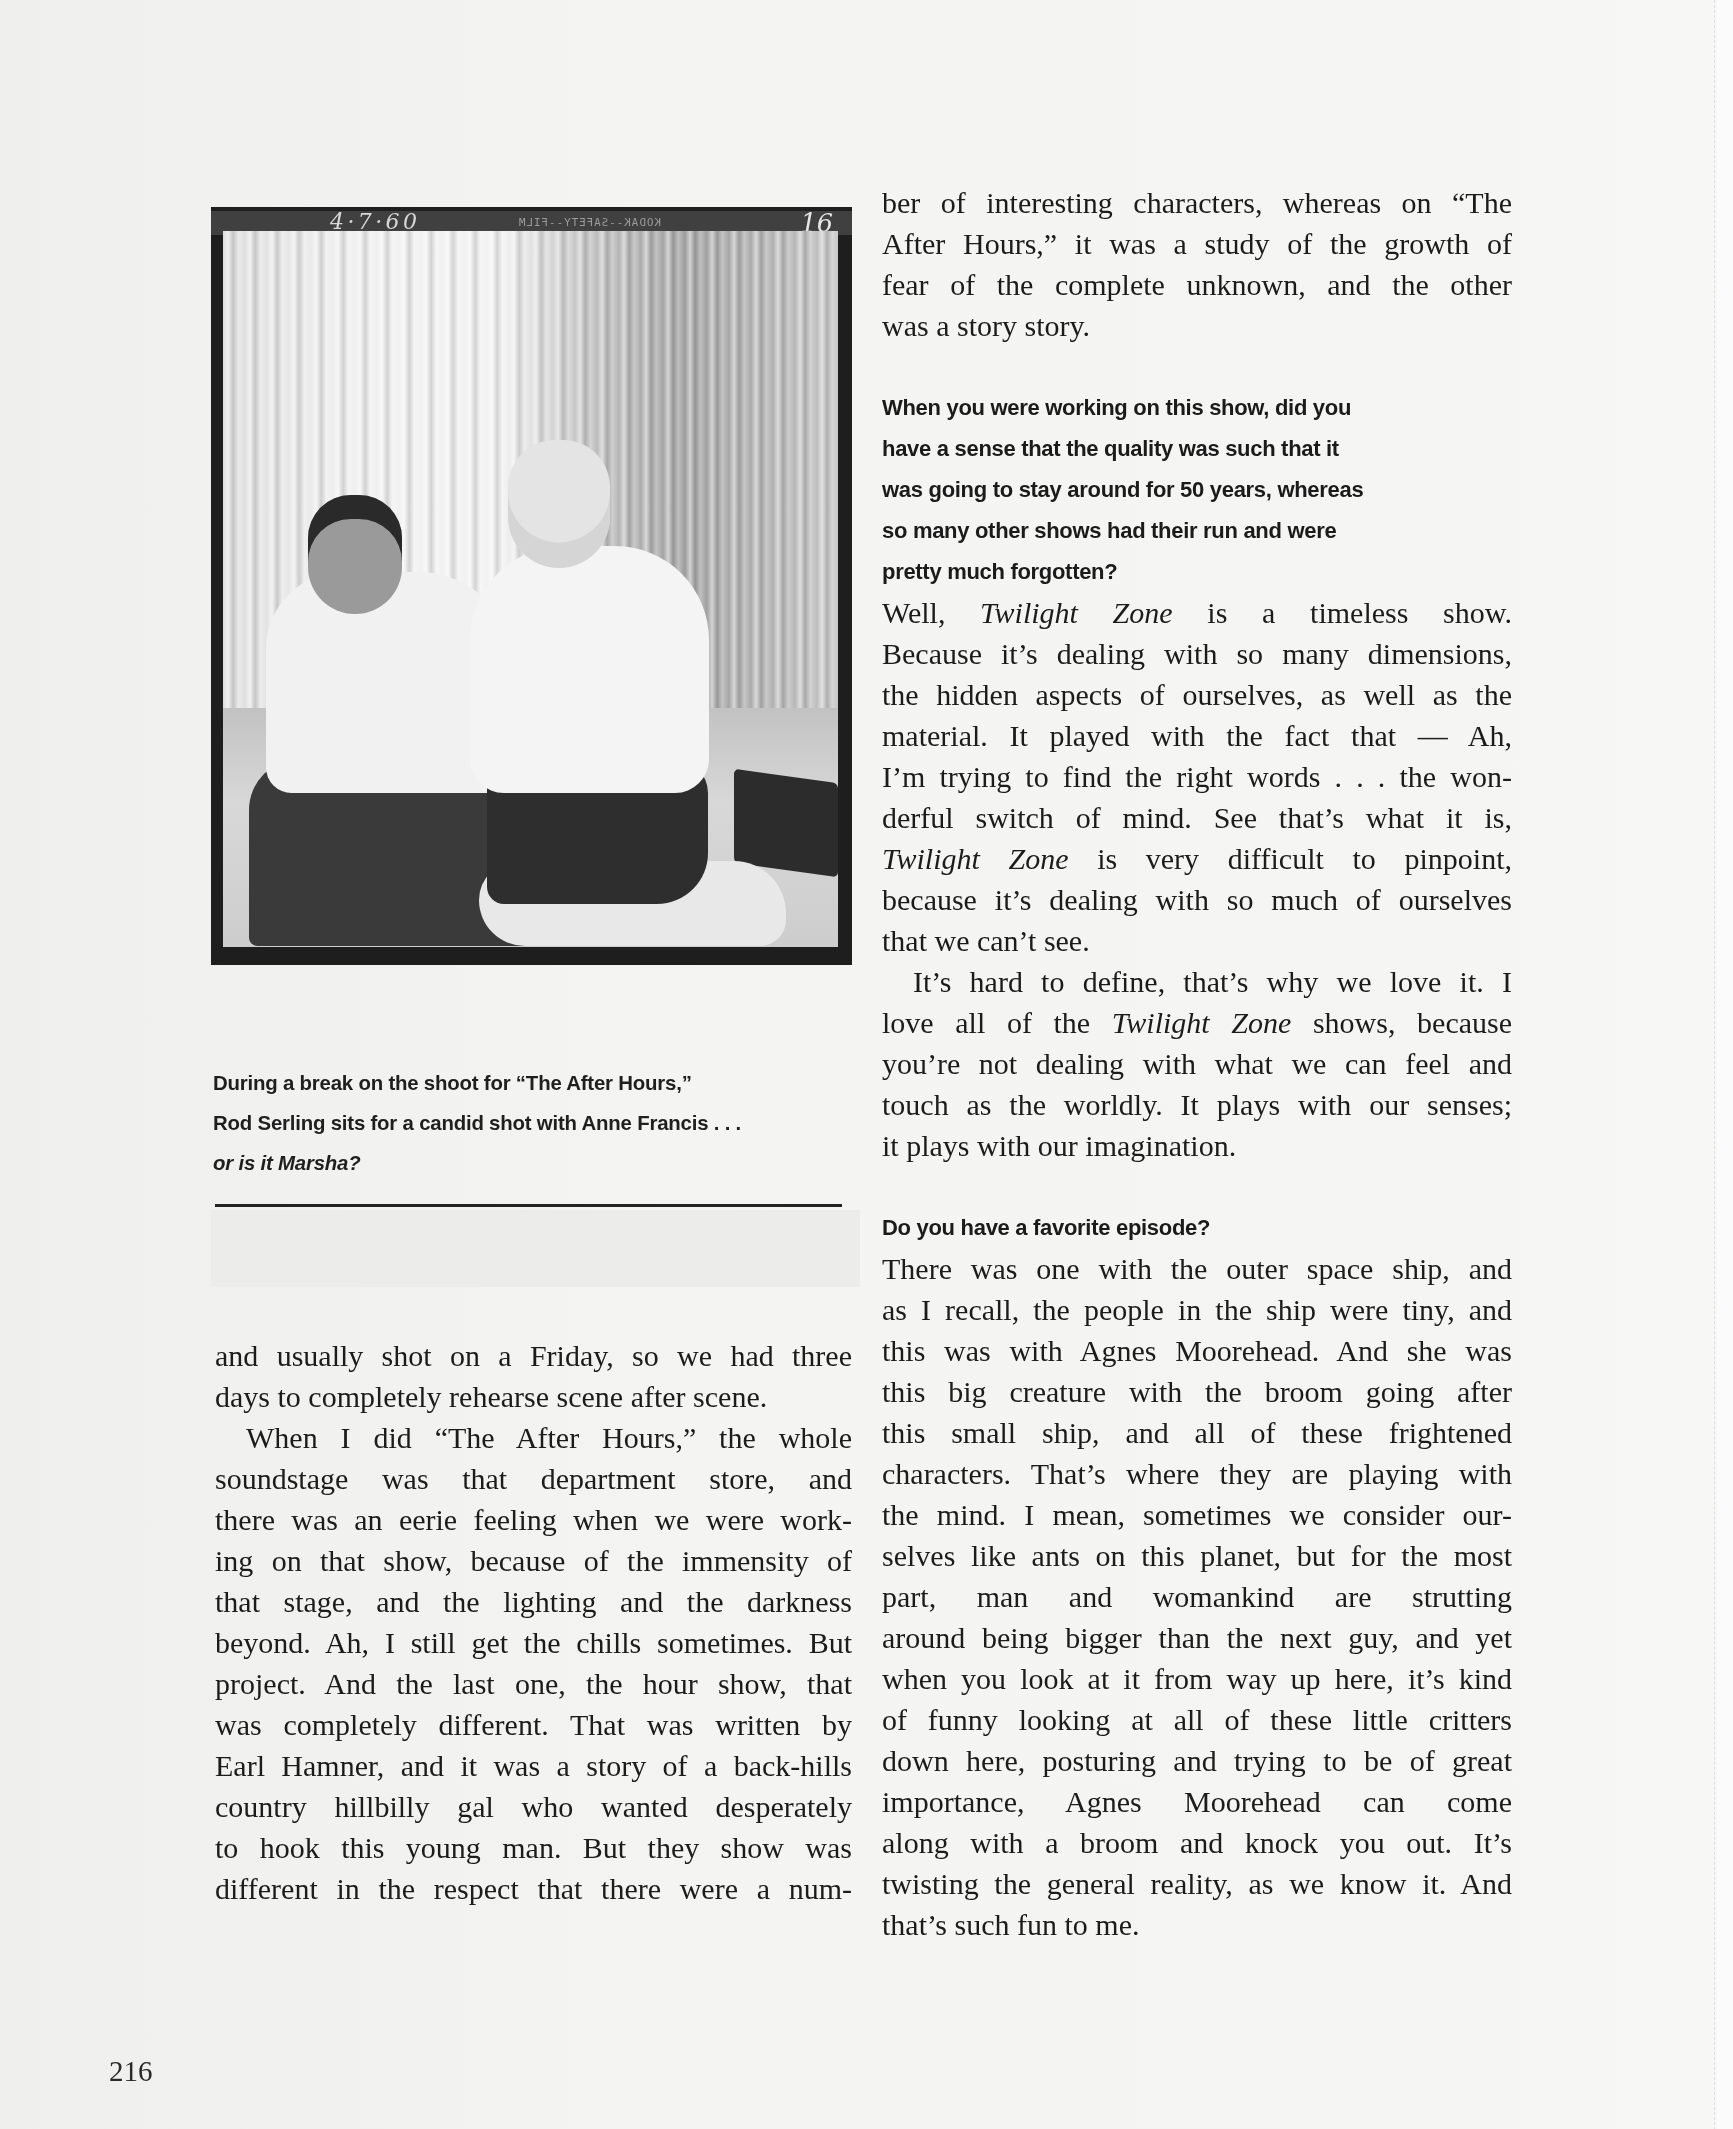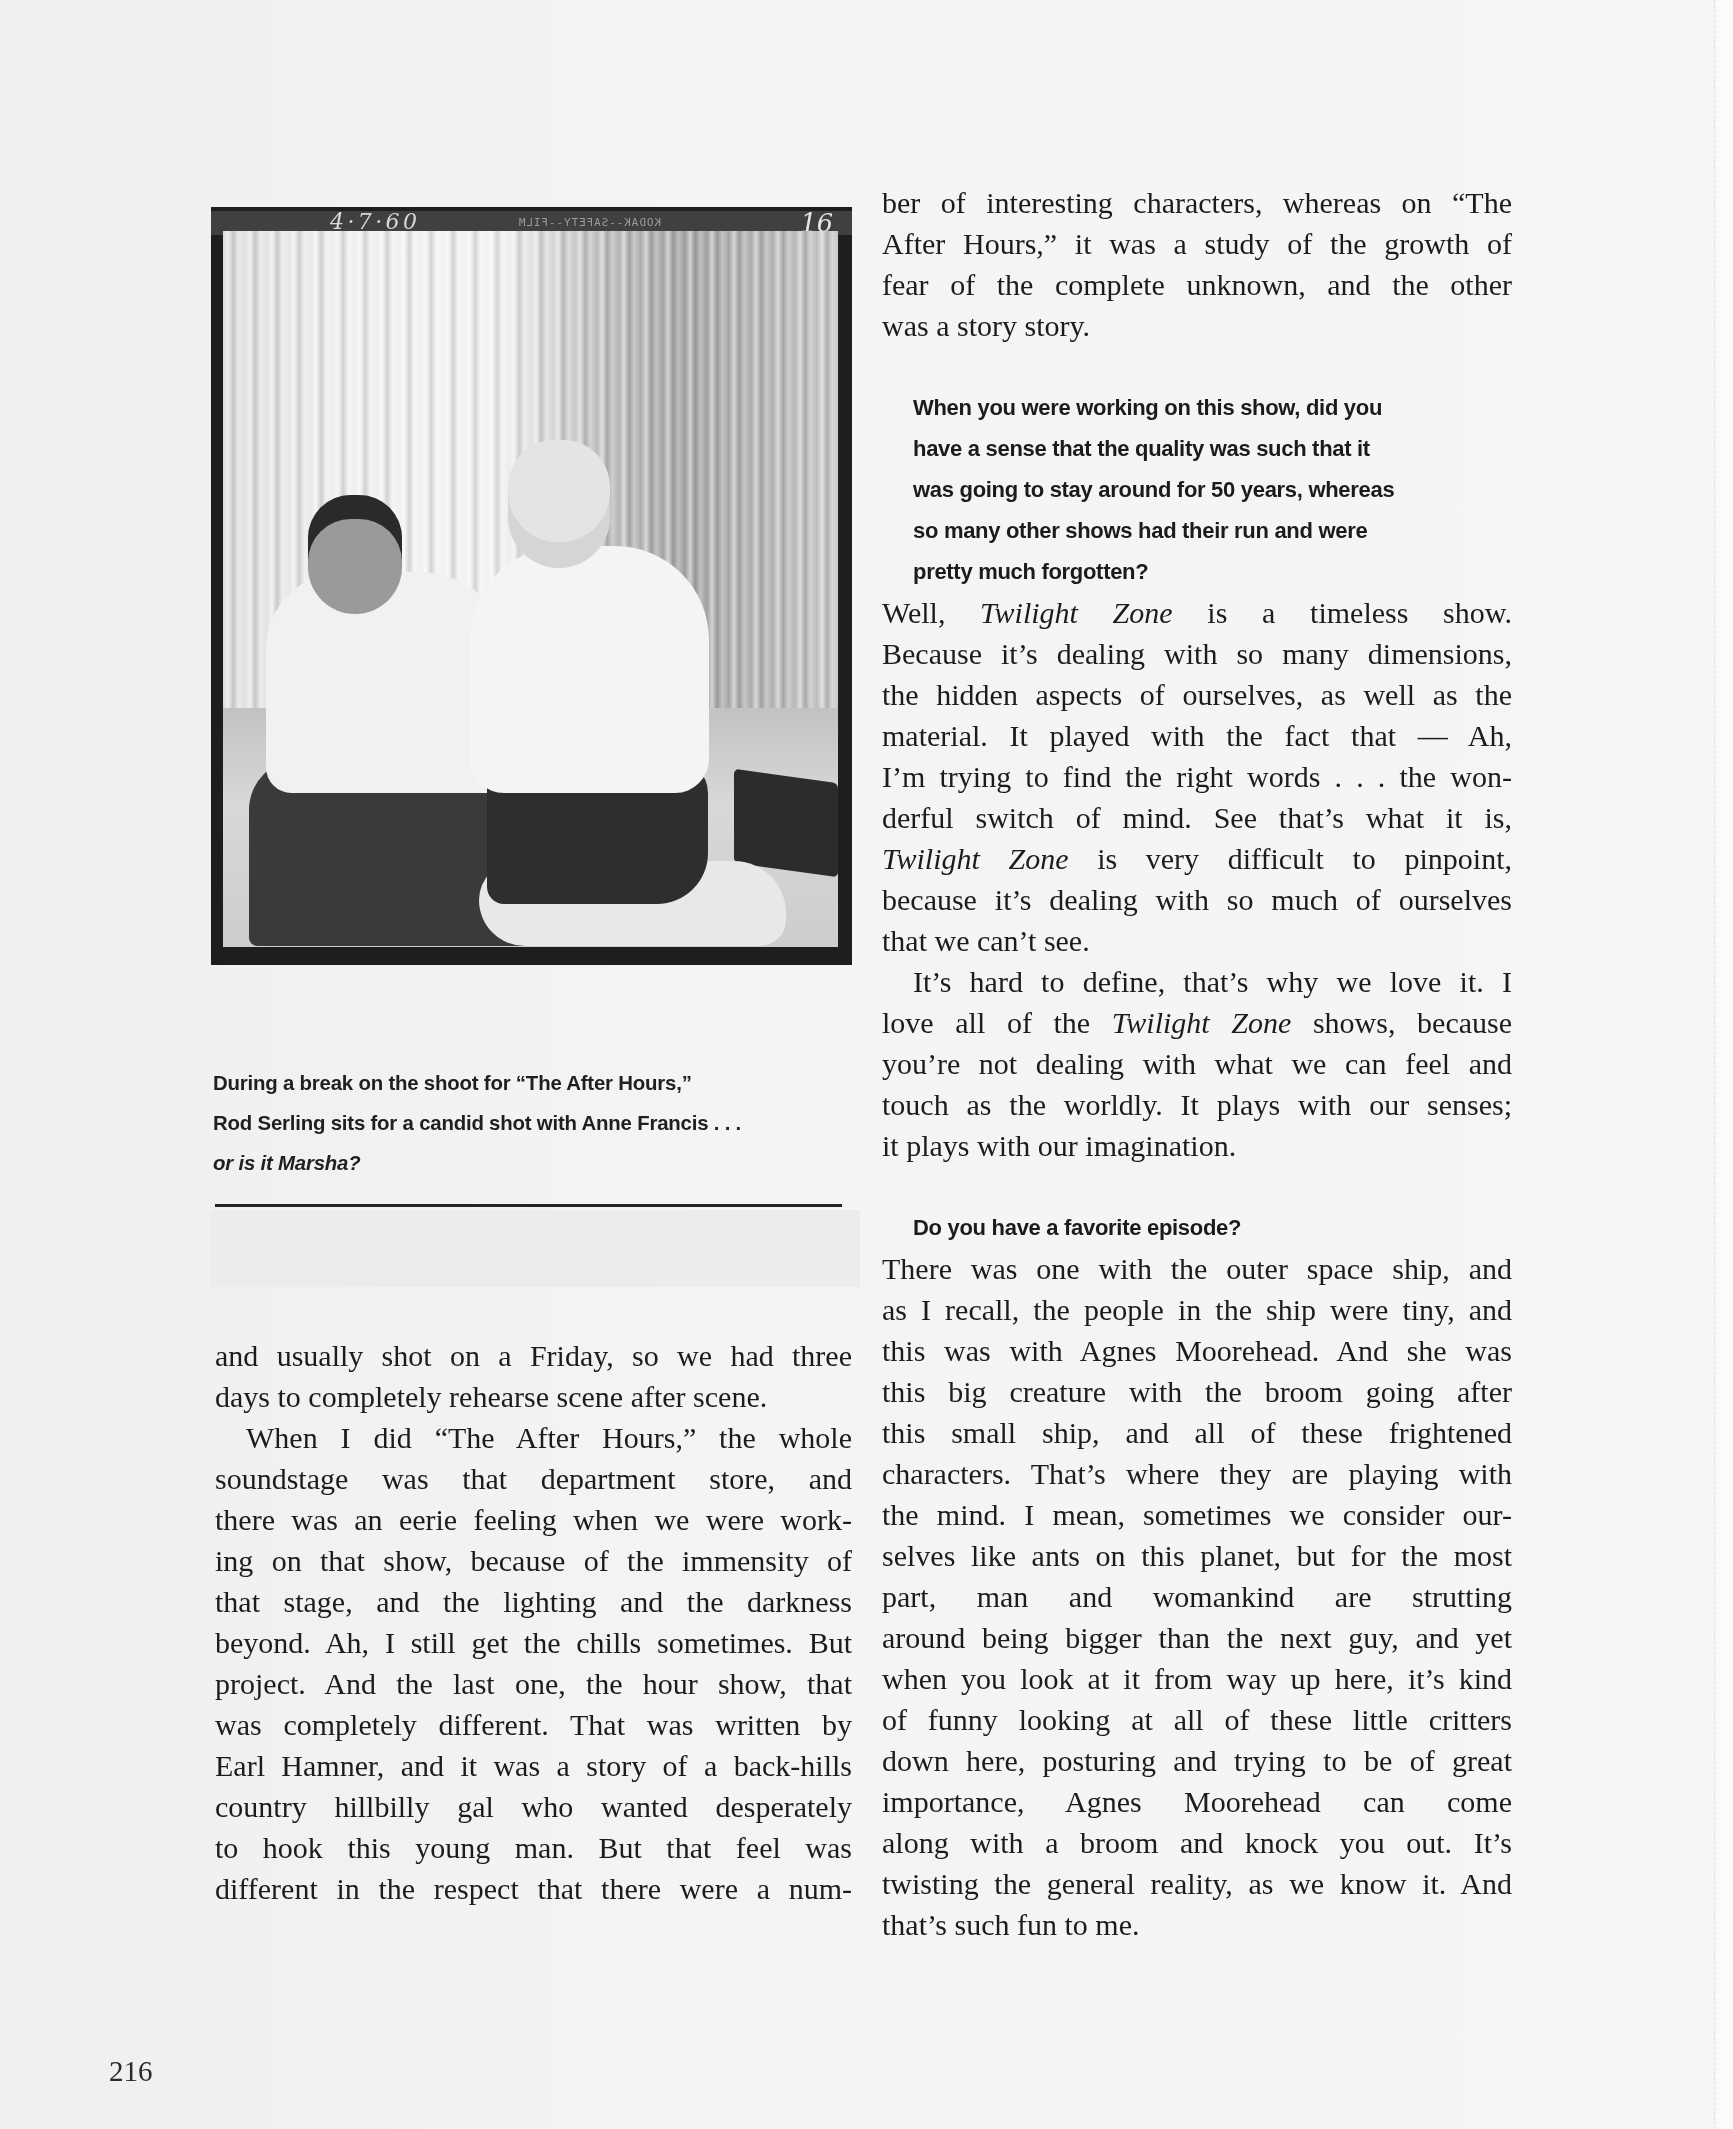--- a/index.html
+++ b/index.html
@@ -229,21 +229,20 @@
     padding-left: 31px;
   }
   .it { font-style: italic; margin-top: 36px; }
   .question {
     font-family: "Liberation Sans", "DejaVu Sans", sans-serif;
     font-weight: bold;
     font-size: 22px;
     line-height: 41px;
     color: #1b1b1b;
     letter-spacing: -0.3px;
-    margin-left: 31px;
   }
   .question .qline { display: block; white-space: nowrap; }
   .gap { display: block; height: 41px; }
   .page-number {
     position: absolute;
     left: 109px;
     top: 2055px;
     font-family: "Liberation Serif", "DejaVu Serif", serif;
     font-size: 29px;
     color: #2a2a2a;
@@ -290,21 +289,21 @@
   <span class="line indent">When I did “The After Hours,” the whole</span>
   <span class="line">soundstage was that department store, and</span>
   <span class="line">there was an eerie feeling when we were work-</span>
   <span class="line">ing on that show, because of the immensity of</span>
   <span class="line">that stage, and the lighting and the darkness</span>
   <span class="line">beyond. Ah, I still get the chills sometimes. But</span>
   <span class="line">project. And the last one, the hour show, that</span>
   <span class="line">was completely different. That was written by</span>
   <span class="line">Earl Hamner, and it was a story of a back-hills</span>
   <span class="line">country hillbilly gal who wanted desperately</span>
-  <span class="line">to hook this young man. But that feel was</span>
+  <span class="line">to hook this young man. But they show was</span>
   <span class="line">different in the respect that there were a num-</span>
 </div>
 
 <div class="column column-right">
   <span class="line">ber of interesting characters, whereas on “The</span>
   <span class="line">After Hours,” it was a study of the growth of</span>
   <span class="line">fear of the complete unknown, and the other</span>
   <span class="line last">was a story story.</span>
 
   <span class="gap"></span>

